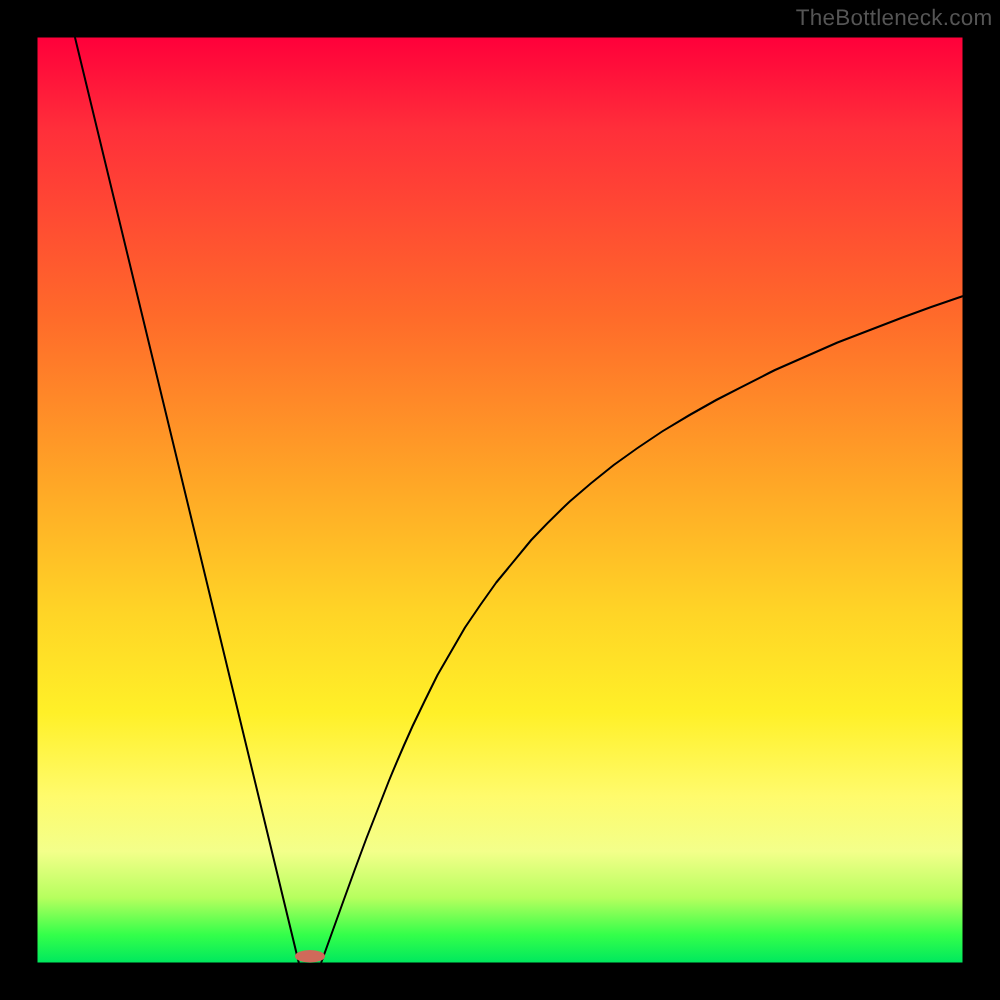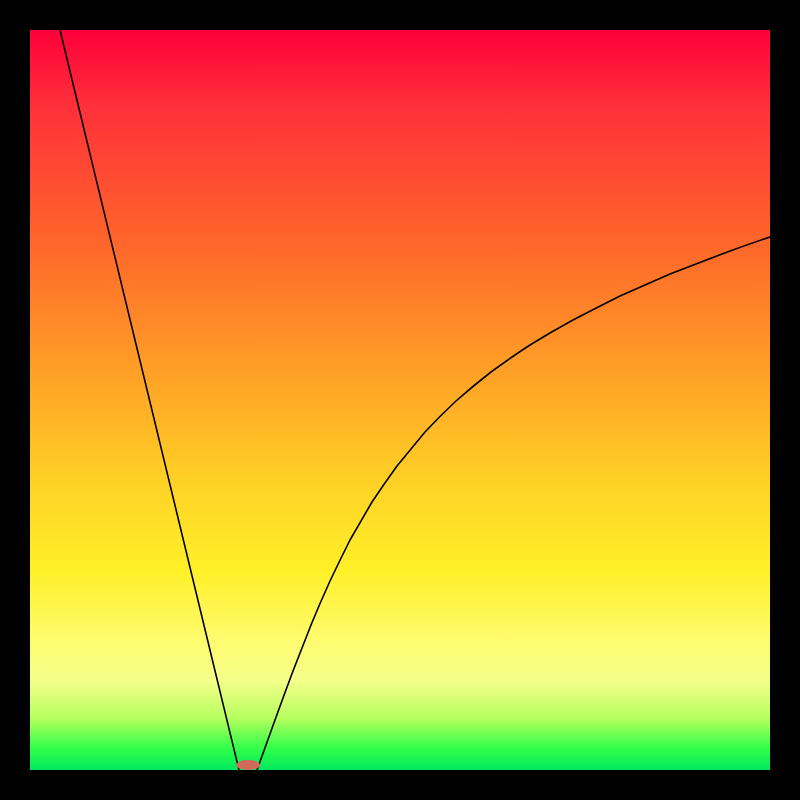--- a/index.html
+++ b/index.html
@@ -93,13 +93,14 @@
                Q 480 328 500 315
                Q 521 302 543 290
                Q 566 278 590 266
                Q 615 255 640 244
                Q 666 234 692 224
                Q 716 215 740 207"></path>
 
       <ellipse class="marker" cx="218" cy="735" rx="12" ry="5"></ellipse>
     </svg>
   </div>
+  <div class="attribution">TheBottleneck.com</div>
 </div>
 
 </body></html>

